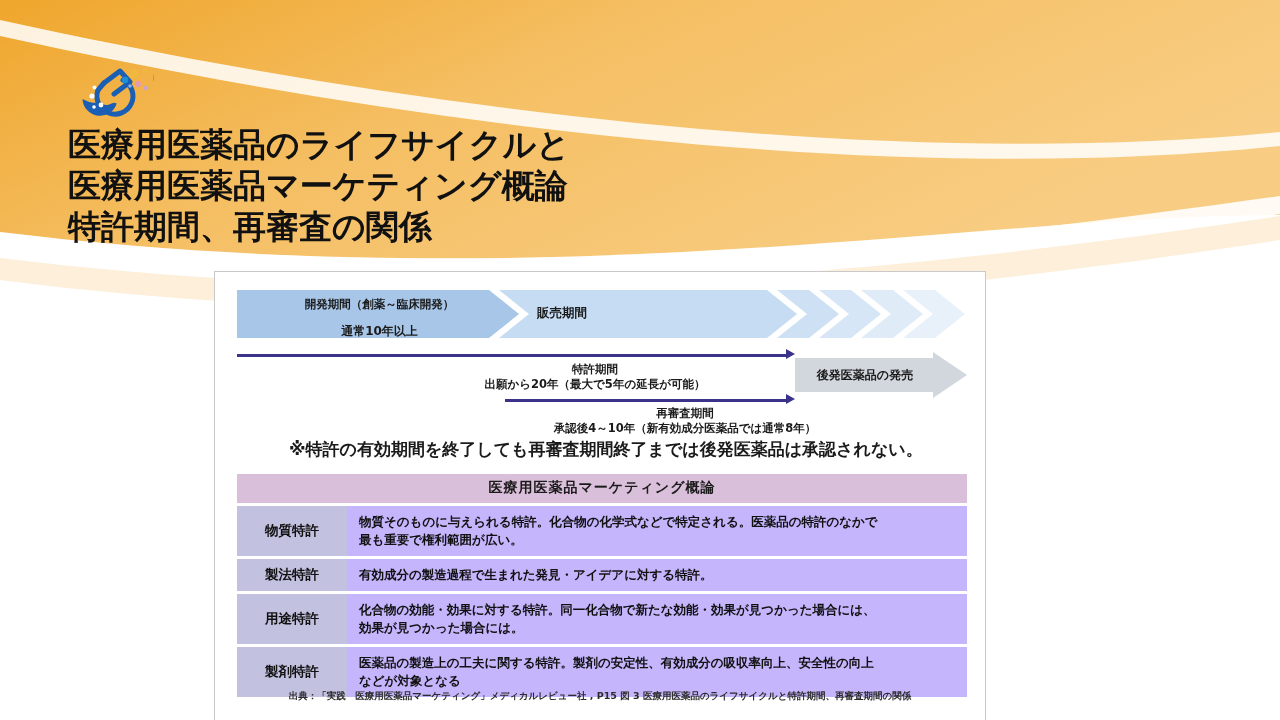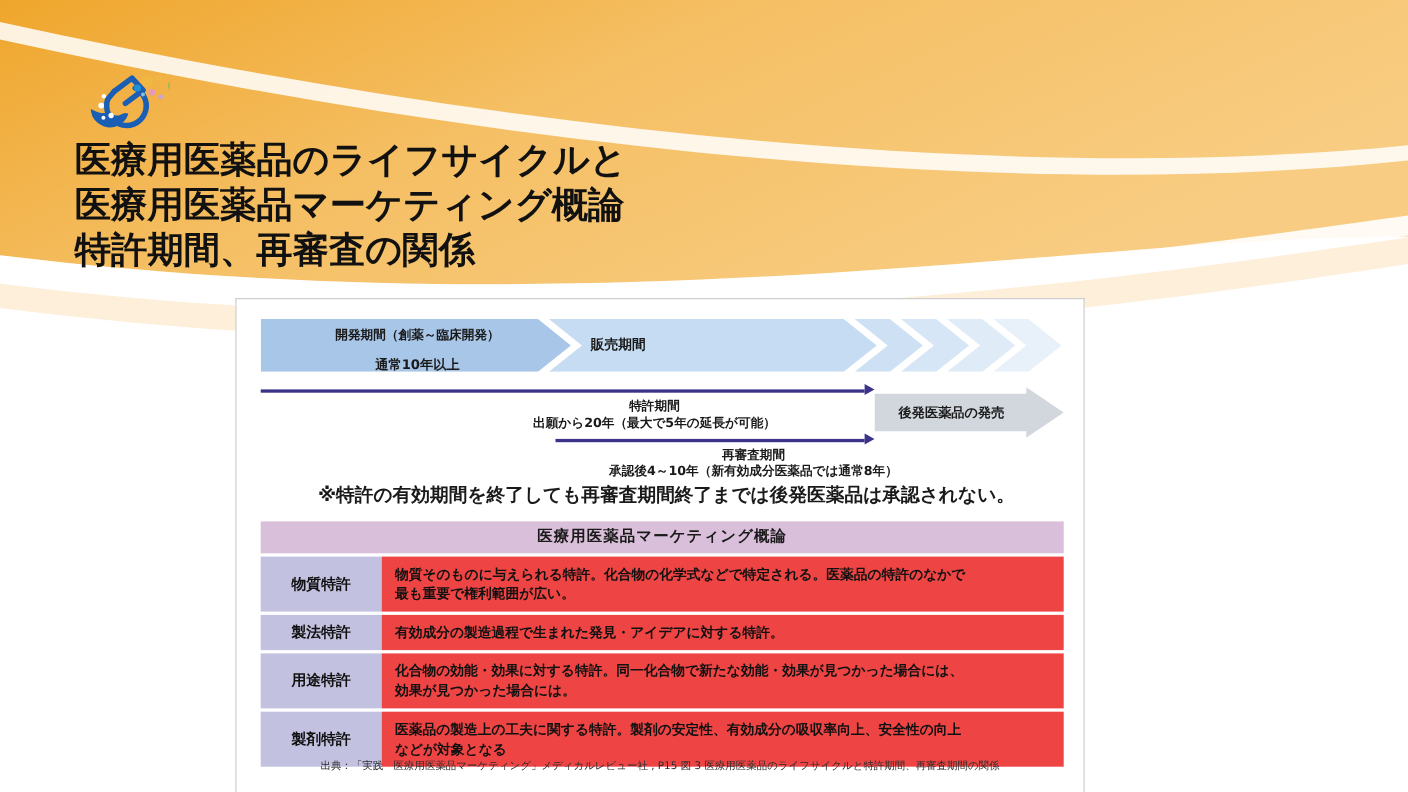--- a/index.html
+++ b/index.html
@@ -68,32 +68,32 @@
     font-family:"DejaVu Sans","Liberation Sans",sans-serif;
   }
   .trow{display:flex;margin-top:3px;}
   .tkey{
     width:110px;flex:0 0 110px;background:#c3c1e0;color:#111;
     font-size:13.5px;font-weight:bold;display:flex;align-items:center;
     justify-content:center;text-align:left;
     font-family:"DejaVu Sans","Liberation Sans",sans-serif;
   }
   .tval{
-    flex:1;background:#ef4444;color:#111;font-size:12.5px;line-height:18px;
+    flex:1;background:#c4b5fd;color:#111;font-size:12.5px;line-height:18px;
     padding:7px 10px 7px 12px;box-sizing:border-box;font-weight:bold;
     font-family:"DejaVu Sans","Liberation Sans",sans-serif;
   }
   .trow.h2 .tkey,.trow.h2 .tval{min-height:42px;}
   .trow.h1 .tkey,.trow.h1 .tval{min-height:28px;}
   .tval span{display:block;}
 
   
   #source{
     position:absolute;left:0;right:0;top:418px;text-align:center;
-    font-size:9.5px;color:#2b2b2b;font-weight:normal;
+    font-size:9.5px;color:#2b2b2b;font-weight:bold;
     font-family:"DejaVu Sans","Liberation Sans",sans-serif;
   }
 </style>
 </head>
 <body>
 
 <svg id="deco" viewBox="0 0 1280 720" preserveAspectRatio="none">
   <defs>
     <linearGradient id="og" x1="0" y1="0" x2="1" y2="0.45">
       <stop offset="0" stop-color="#efa62c"></stop>

